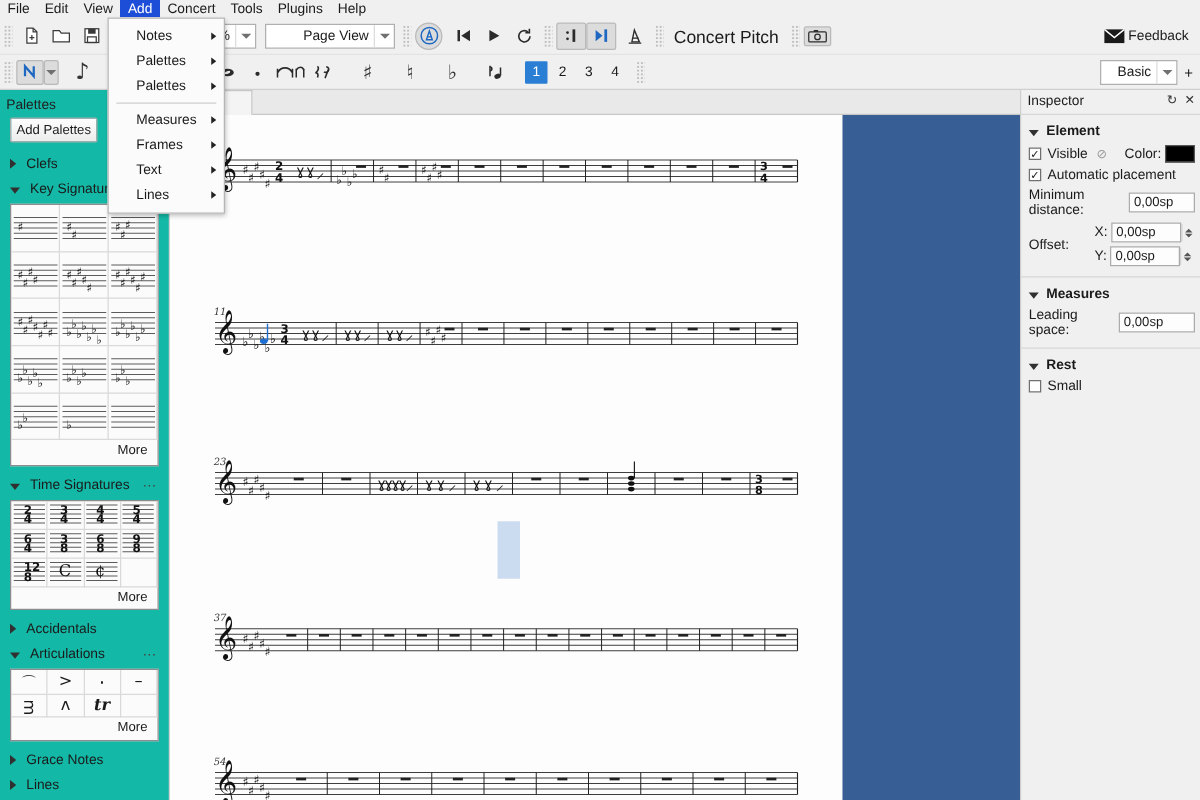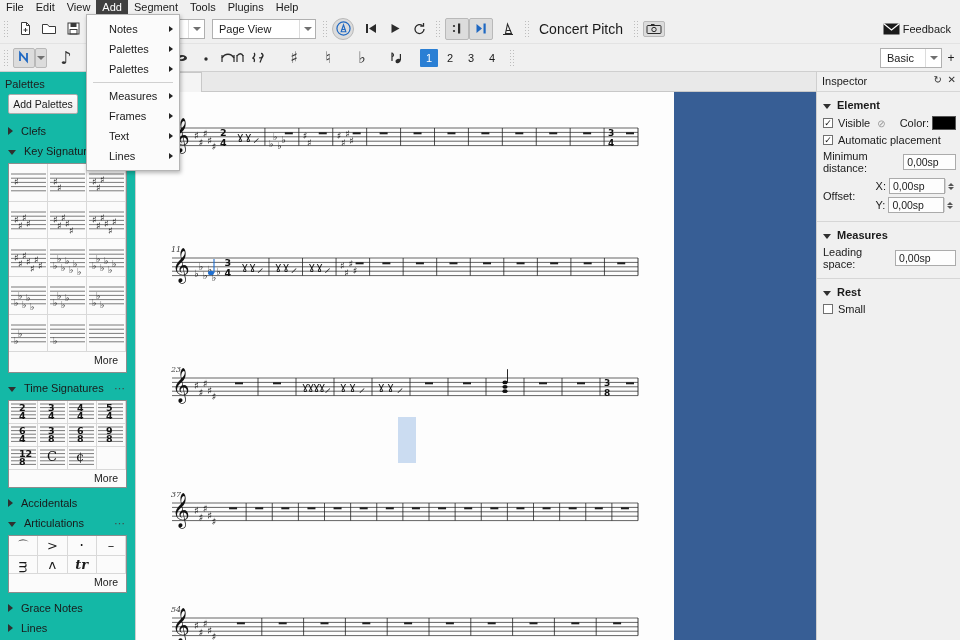--- a/index.html
+++ b/index.html
@@ -13,21 +13,21 @@
   }
   #app { position: relative; width: 960px; height: 640px; }
 
   
   .menubar {
     position: absolute; top: 0; left: 0; width: 960px; height: 14px;
     background: #f0f0f0; display: flex; align-items: flex-start;
     font-size: 11px;
   }
   .menu-item { padding: 0 6px; height: 14px; line-height: 14px; white-space: nowrap; }
-  .menu-item.active { background: #404040; color: #fff; }
+  .menu-item.active { background: #1d4ed8; color: #fff; }
 
   
   .dropdown {
     position: absolute; top: 14px; left: 86px; width: 94px;
     background: #fbfbfb; border: 1px solid #b5b5b5;
     box-shadow: 1px 2px 4px rgba(0,0,0,0.28);
     padding: 4px 0; z-index: 60;
   }
   .dd-item {
     height: 20px; line-height: 20px; padding: 0 6px 0 22px;
@@ -57,21 +57,21 @@
     background-size: 3px 3px; opacity: .85;
   }
   .tbtn {
     width: 24px; height: 22px; display: flex; align-items: center; justify-content: center;
     border: 1px solid transparent; border-radius: 2px; font-size: 13px; color: #333;
   }
   .tbtn.on { background: #dcdcdc; border-color: #b9b9b9; }
   .tbtn svg { display: block; }
   .combo {
     height: 20px; border: 1px solid #b0b0b0; background: #fff;
-    display: flex; align-items: center; position: relative; font-size: 11px;
+    display: flex; align-items: center; position: relative; font-size: 11px; text-align: right;
   }
   .combo .val { padding: 0 4px 0 6px; flex: 1; line-height: 18px; }
   .combo .caret {
     width: 16px; height: 18px; display: flex; align-items: center; justify-content: center;
     border-left: 1px solid #dcdcdc;
   }
   .caret-tri { width: 0; height: 0; border-top: 4px solid #707070; border-left: 4px solid transparent; border-right: 4px solid transparent; }
   .note-glyph { font-family: "DejaVu Sans", sans-serif; }
   .voice {
     width: 18px; height: 18px; margin-right: 3px; font-size: 11px;
@@ -166,21 +166,21 @@
 </head>
 <body>
 
 <div id="app">
 
   <div class="menubar">
     <div class="menu-item">File</div>
     <div class="menu-item">Edit</div>
     <div class="menu-item">View</div>
     <div class="menu-item active">Add</div>
-    <div class="menu-item">Segment</div>
+    <div class="menu-item">Concert</div>
     <div class="menu-item">Tools</div>
     <div class="menu-item">Plugins</div>
     <div class="menu-item">Help</div>
   </div>
 
   <div class="toolbar1">
     <div class="grip"></div>
     <div class="tbtn">
       <svg width="15" height="15" viewBox="0 0 15 15">
           <path d="M3.5 1.5h5l3 3v9h-8z" fill="#fff" stroke="#3a3a3a" stroke-width="1"></path>

